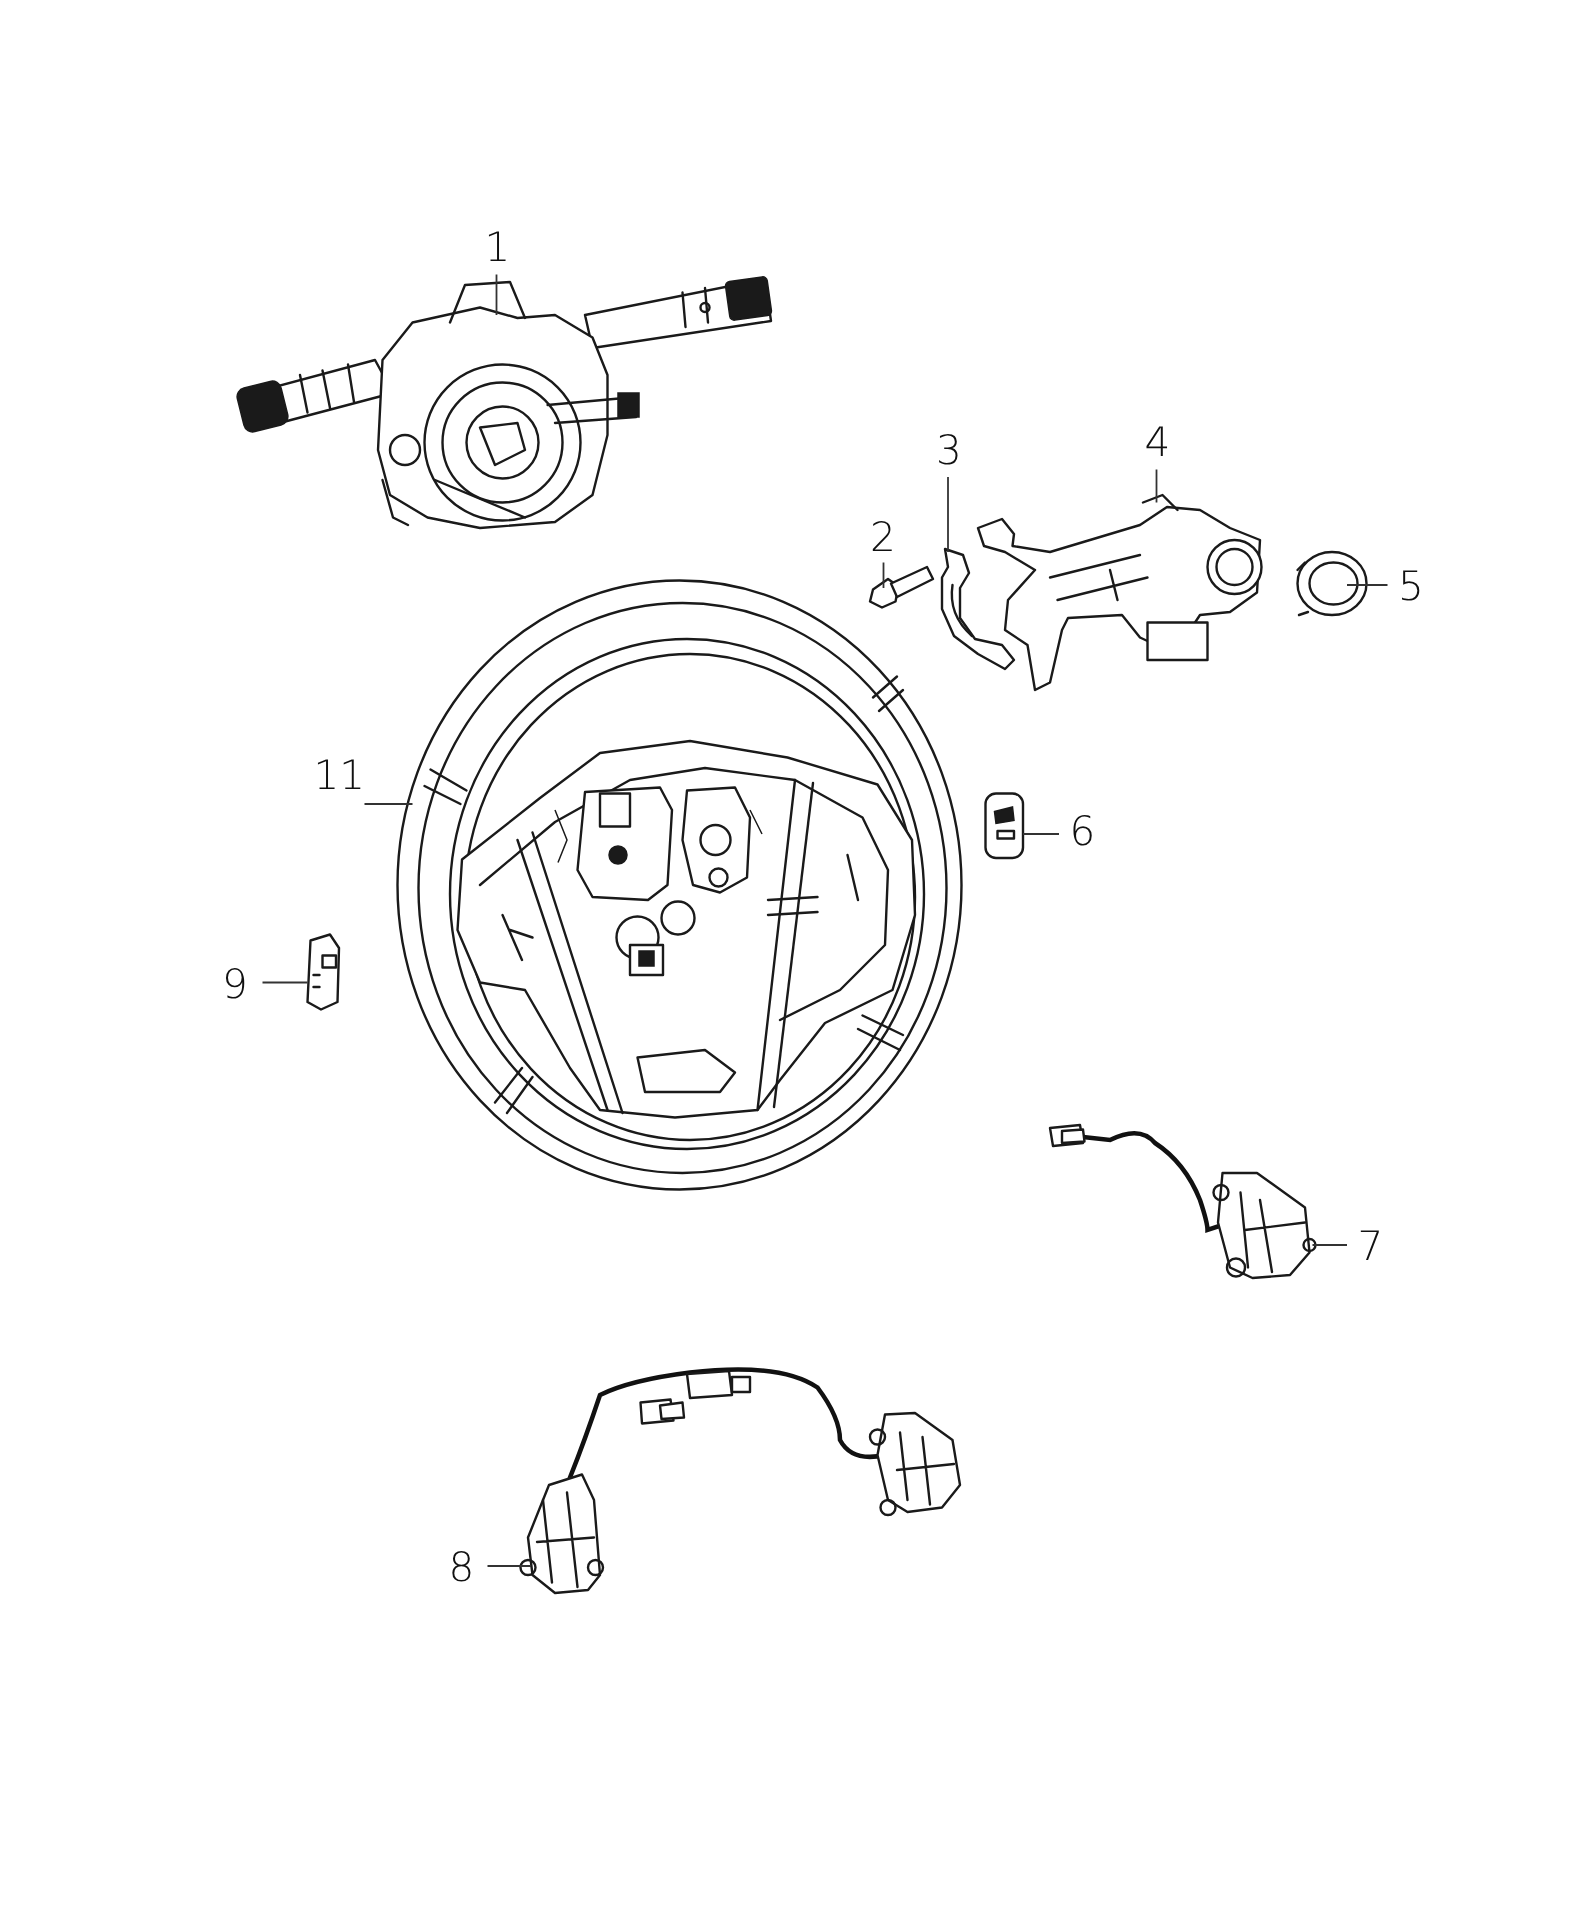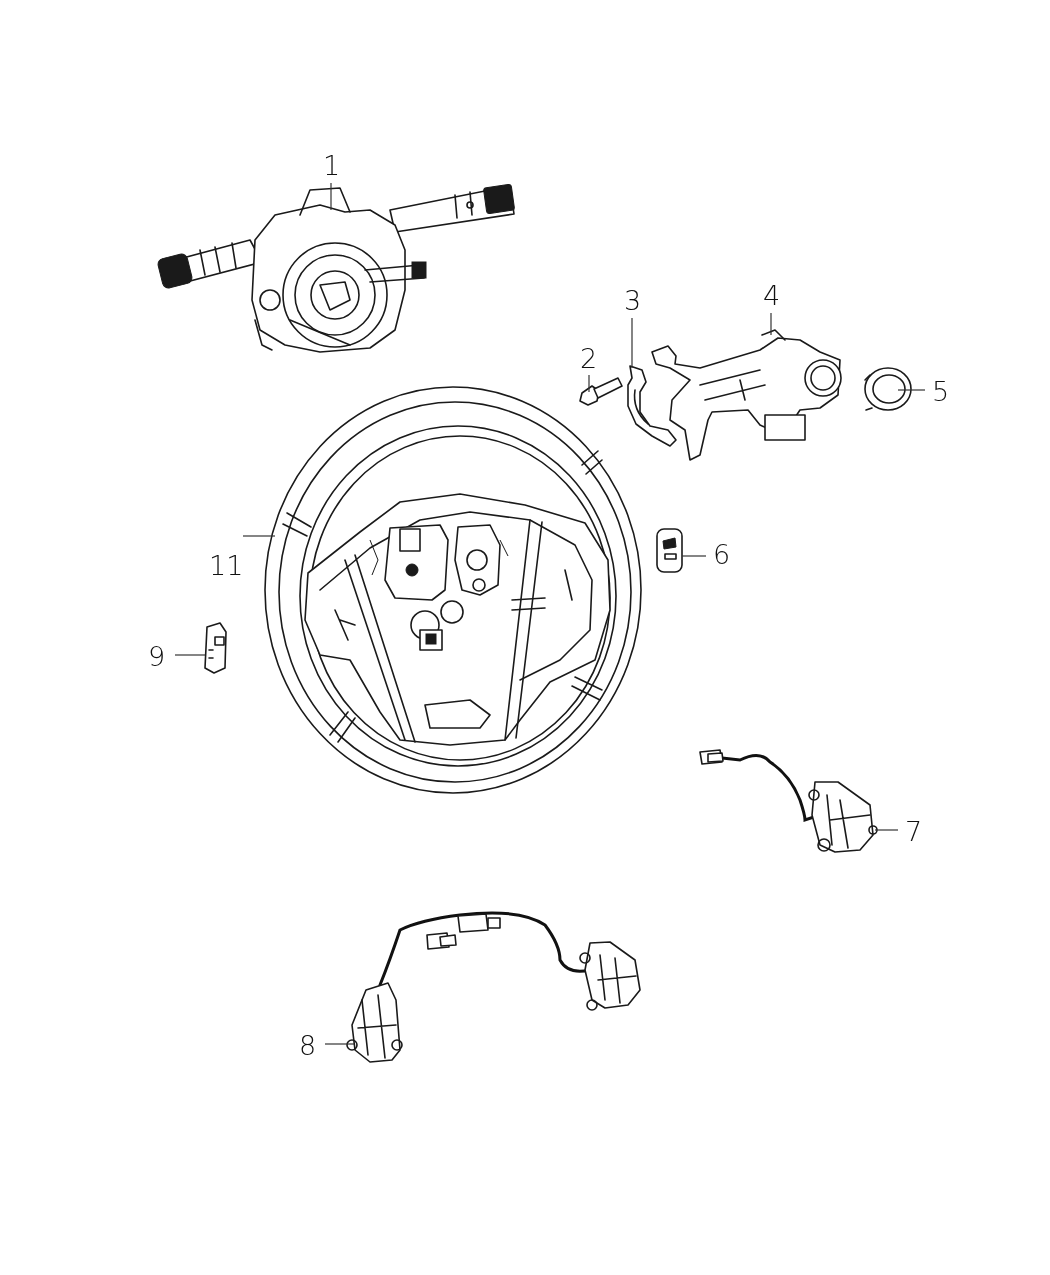--- a/index.html
+++ b/index.html
@@ -176,15 +176,15 @@
 
   <div class="callout" style="left:323px; top:152px;">1</div>
   <div class="callout" style="left:580px; top:345px;">2</div>
   <div class="callout" style="left:624px; top:287px;">3</div>
   <div class="callout" style="left:763px; top:282px;">4</div>
   <div class="callout" style="left:932px; top:378px;">5</div>
   <div class="callout" style="left:713px; top:541px;">6</div>
   <div class="callout" style="left:905px; top:818px;">7</div>
   <div class="callout" style="left:299px; top:1032px;">8</div>
   <div class="callout" style="left:148px; top:643px;">9</div>
-  <div class="callout" style="left:209px; top:552px;">11</div>
+  <div class="callout" style="left:209px; top:504px;">11</div>
 
 </div>
 
 </body></html>

